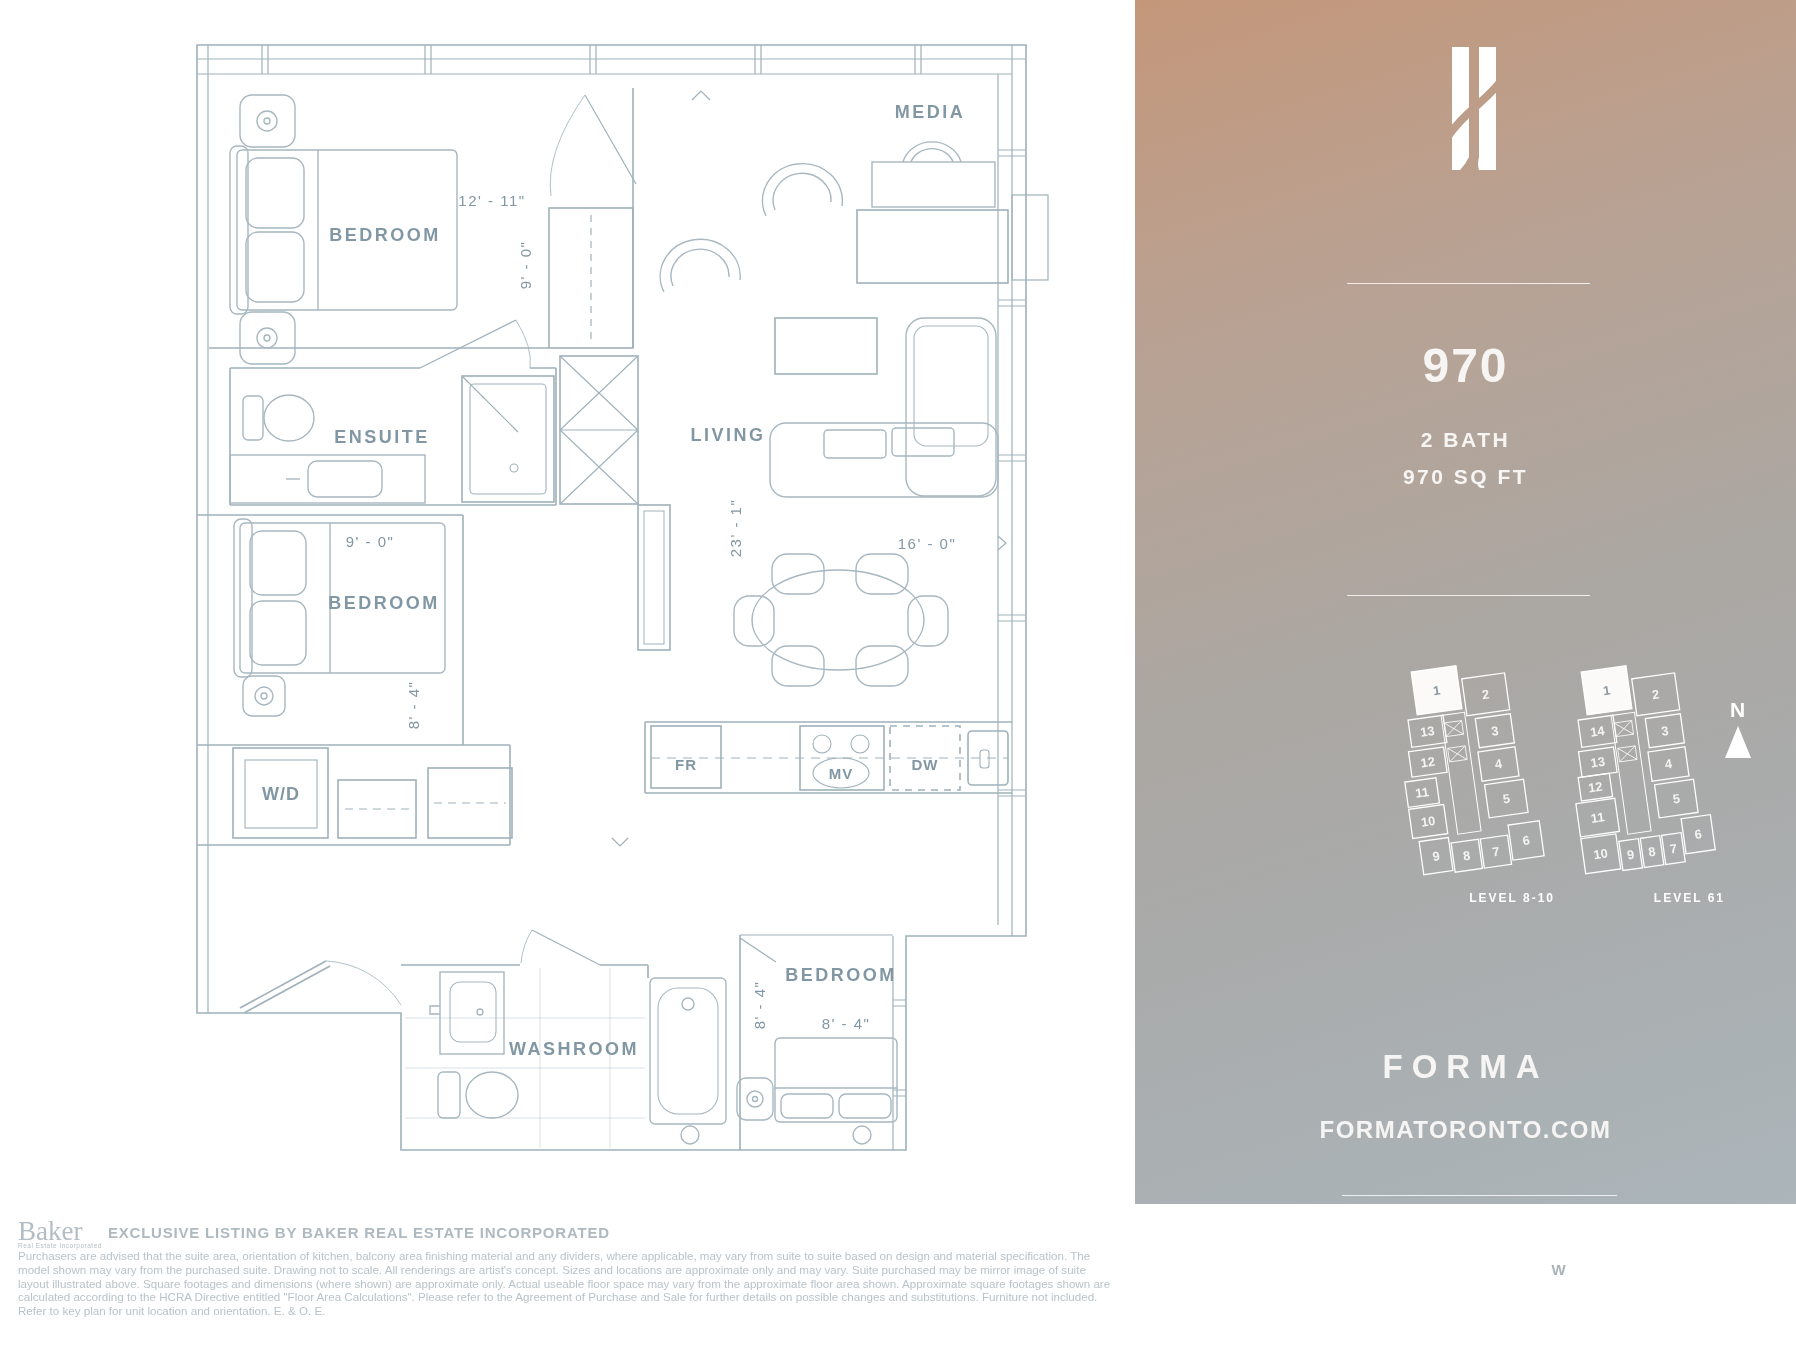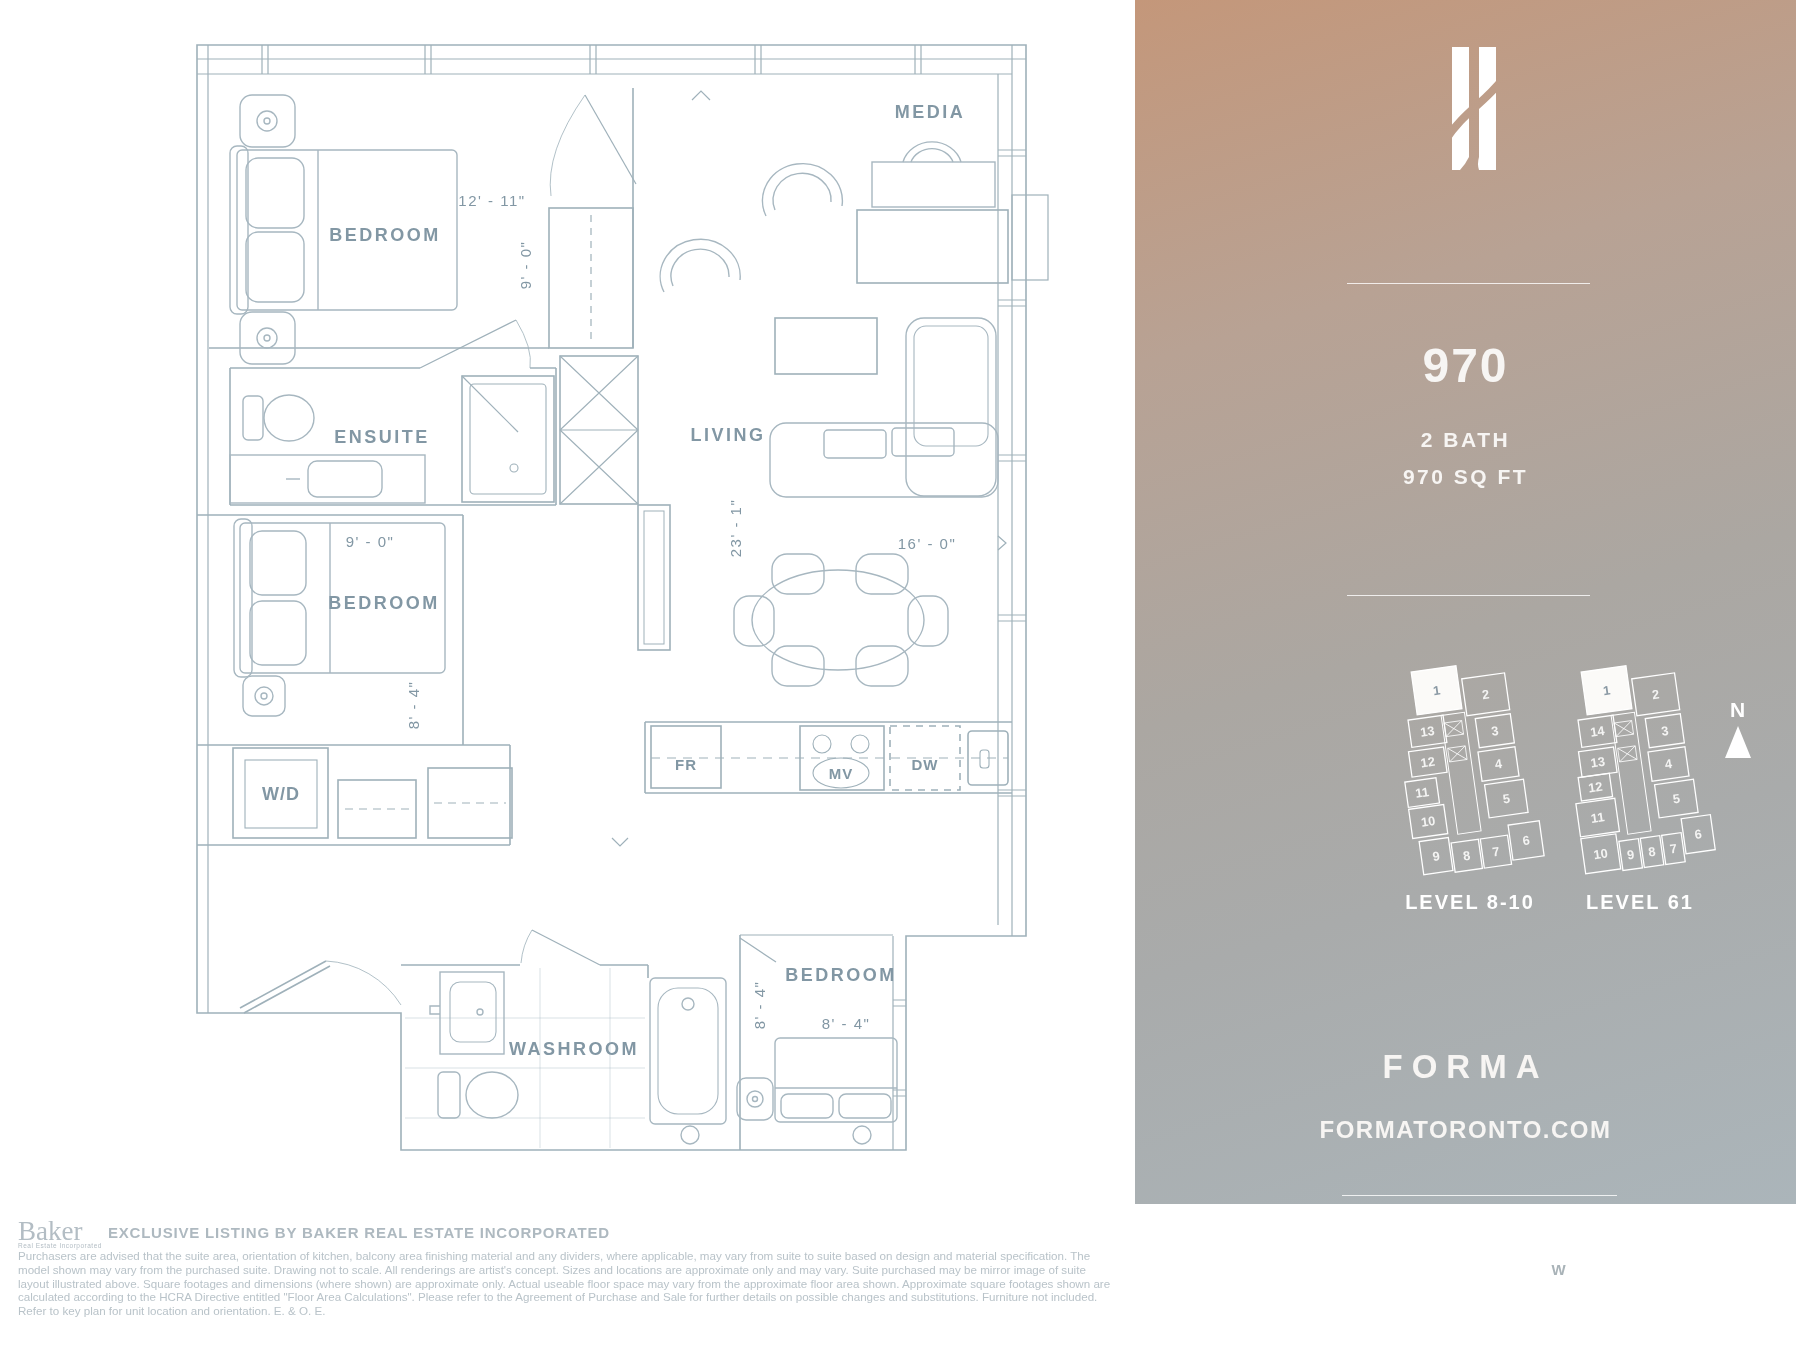--- a/index.html
+++ b/index.html
@@ -14,21 +14,21 @@
   .appl-label{fill:#8297a4;font-size:15px;font-weight:700;letter-spacing:1px;text-anchor:middle;}
 
   
   .sidebar{position:absolute;left:1135px;top:0;width:661px;height:1204px;
     background:linear-gradient(163deg,#c4977a 0%,#b8a294 26%,#aba7a2 52%,#a9abab 70%,#abb5ba 100%);}
   .sb-center{position:absolute;left:0;width:100%;text-align:center;color:#f7f5f3;}
   .divider{position:absolute;height:1px;background:rgba(255,255,255,.8);}
   .unit-number{top:338px;font-size:48px;font-weight:700;letter-spacing:2px;}
   .spec-line{font-size:21px;font-weight:600;letter-spacing:2.5px;line-height:37px;}
   .specs{top:421px;}
-  .kp-label{font-size:20px;font-weight:600;letter-spacing:2px;color:#ffffff;text-align:center;margin-top:10px;}
+  .kp-label{font-size:12px;font-weight:600;letter-spacing:2px;color:#ffffff;text-align:right;margin-top:10px;}
   .keyplan{position:absolute;width:170px;}
   .brand-word{top:1048px;font-size:33px;font-weight:700;letter-spacing:9px;}
   .brand-site{top:1116px;font-size:24px;font-weight:600;letter-spacing:1.5px;}
   .north{position:absolute;left:1716px;top:698px;width:44px;text-align:center;color:#fff;}
   .north .n{font-size:21px;font-weight:700;letter-spacing:1px;}
   .north .tri{width:0;height:0;margin:4px auto 0;border-left:13px solid transparent;
       border-right:13px solid transparent;border-bottom:32px solid #ffffff;}
 
   .partners{position:absolute;left:1320px;top:1252px;width:320px;display:flex;
       align-items:center;justify-content:space-between;color:#fff;}

